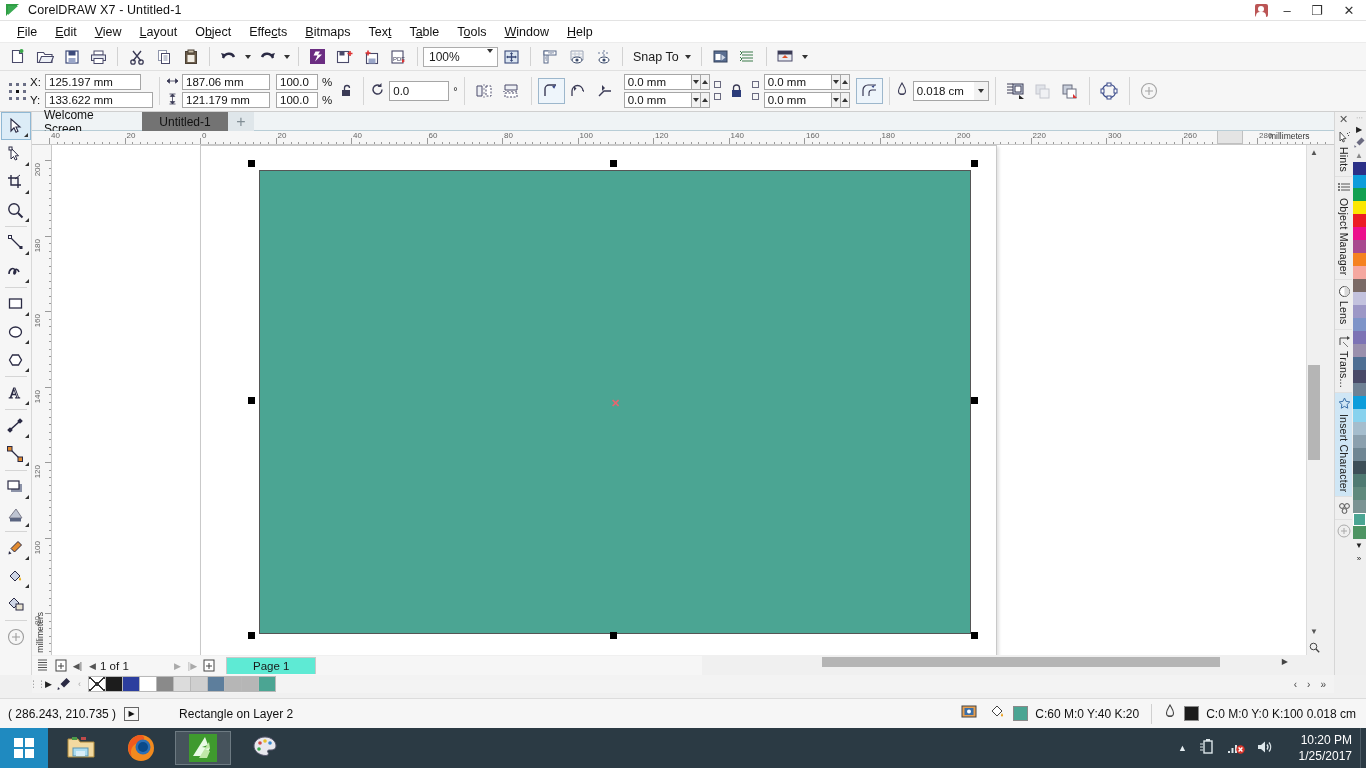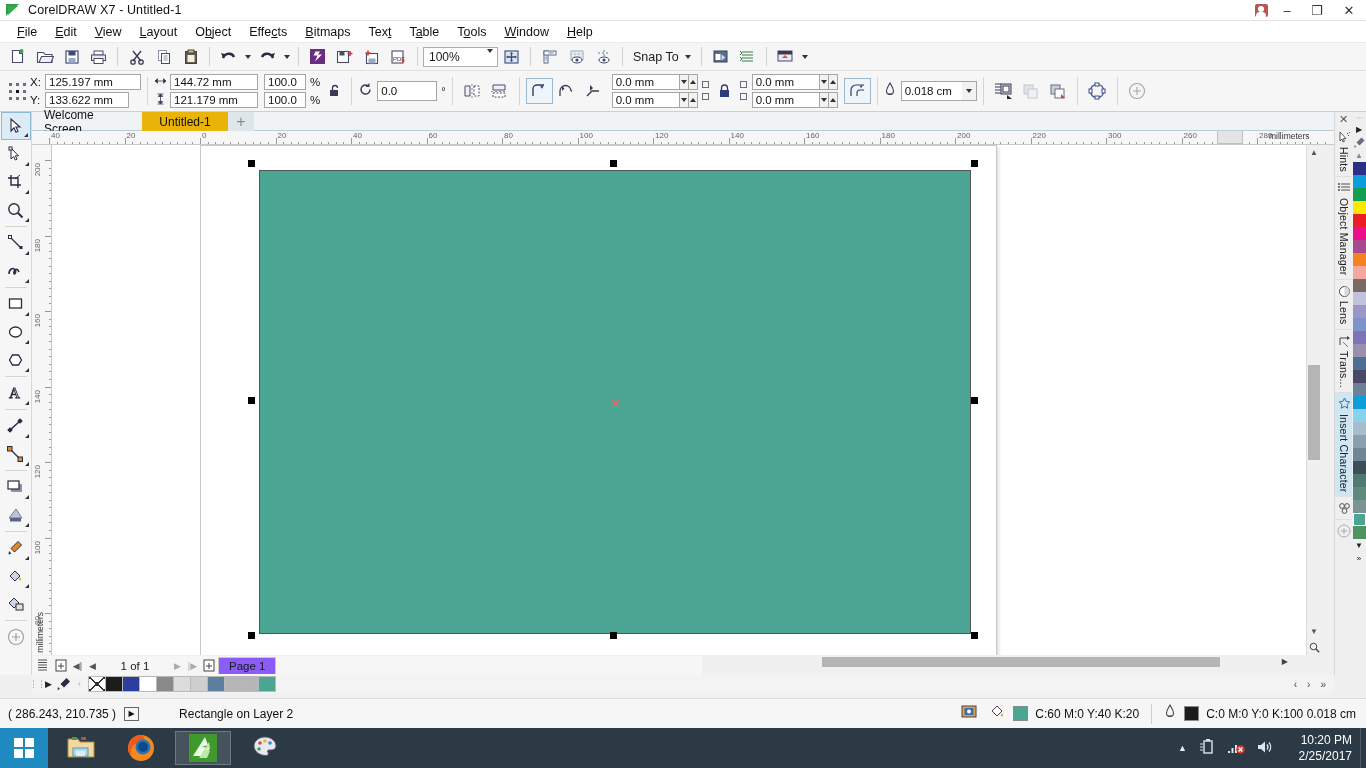--- a/index.html
+++ b/index.html
@@ -86,21 +86,21 @@
 
   
   .tabbar {
     position:absolute; left:32px; top:112px; width:1334px; height:19px;
     background:#eff3f5; border-bottom:1px solid #b8cdd6;
   }
   .tab {
     position:absolute; top:0; height:19px; display:flex;align-items:center;justify-content:center;
     font-size:12px; color:#111; padding:0 12px;
   }
-  .tab.active { background:#eab308; }
+  .tab.active { background:#737373; }
   .tab-plus { position:absolute; top:0; width:26px;height:19px;display:flex;align-items:center;justify-content:center;
     background:#dfe6ea; color:#808d94; font-size:16px; }
   .tabbar-x { position:absolute; right:4px; top:2px; font-size:12px;color:#555; }
 
   
   .toolbox {
     position:absolute; left:0; top:112px; width:32px; height:563px;
     background:#f6f6f6; border-right:1px solid #d8d8d8;
   }
   .tool { width:30px;height:28px; margin:0 auto; display:flex;align-items:center;justify-content:center; position:relative;}
@@ -159,22 +159,22 @@
   .hs-thumb { position:absolute; left:120px; top:1px; width:398px; height:10px; background:#b5b5b5; }
 
   
   .pagenav {
     position:absolute; left:32px; top:656px; width:670px; height:19px;
     background:#f6f6f6; display:flex; align-items:center; font-size:11.5px;
   }
   .pn-btn { width:15px;height:17px; display:flex;align-items:center;justify-content:center; color:#555; font-size:9px;}
   .pn-btn.dim { color:#aaa; }
   .pagetab {
-    height:17px; background:#8b5cf6; border:1px solid #c9c9c9; border-bottom:none;
-    display:flex;align-items:center;padding:0 10px; margin-left:0; font-size:11.5px;
+    height:17px; background:#5eead4; border:1px solid #c9c9c9; border-bottom:none;
+    display:flex;align-items:center;padding:0 26px; margin-left:8px; font-size:11.5px;
   }
 
   
   .palettebar {
     position:absolute; left:32px; top:675px; width:1302px; height:18px;
     background:#f3f3f3; display:flex; align-items:center;
   }
   .pb-grip { width:10px;height:14px; display:flex;align-items:center;justify-content:center;color:#888;font-size:9px;letter-spacing:-1px;}
   .pb-arrow { width:13px;height:16px;display:flex;align-items:center;justify-content:center;font-size:9px;color:#222;}
   .sw { width:18px;height:16px; border:1px solid #b9b9b9; margin-right:-1px;}
@@ -458,34 +458,34 @@
       </svg>
     </div>
     <div style="display:flex;align-items:center;gap:3px;">
       <div class="fieldpair">
         <div style="display:flex;align-items:center;gap:2px;">
           <span class="lblx">X:</span>
           <div class="field" style="width:96px">125.197 mm</div>
         </div>
         <div style="display:flex;align-items:center;gap:2px;">
           <span class="lblx">Y:</span>
-          <div class="field" style="width:84px">133.622 mm</div>
+          <div class="field" style="width:108px">133.622 mm</div>
         </div>
       </div>
     </div>
     <div class="propsep"></div>
     <div style="display:flex;align-items:center;gap:3px;">
       <div class="fieldpair">
         <div style="display:flex;align-items:center;gap:3px;">
           <span>
             <svg width="13" height="10" viewBox="0 0 13 10">
                 <path d="M1 5h11M1 5l2.5-2.2v4.4zM12 5l-2.5-2.2v4.4z" fill="#3a3a55" stroke="#3a3a55" stroke-width="0.8"></path>
               </svg>
           </span>
-          <div class="field" style="width:88px">144.72 mm</div>
+          <div class="field" style="width:88px">187.06 mm</div>
         </div>
         <div style="display:flex;align-items:center;gap:3px;">
           <span>
             <svg width="13" height="12" viewBox="0 0 13 12">
                 <path d="M6.5 1v10M6.5 1l-2.2 2.4h4.4zM6.5 11l-2.2-2.4h4.4zM3.5 1h6M3.5 11h6" fill="#3a3a55" stroke="#3a3a55" stroke-width="0.8"></path>
               </svg>
           </span>
           <div class="field" style="width:88px">121.179 mm</div>
         </div>
       </div>
@@ -1140,21 +1140,21 @@
         </svg>
     </div>
     <div class="pn-btn" style="width:18px">
       <svg width="12" height="13" viewBox="0 0 12 13">
           <rect x="1" y="1" width="10" height="11" fill="#fff" stroke="#444"></rect>
           <path d="M6 4v6M3 7h6" stroke="#444"></path>
         </svg>
     </div>
     <div class="pn-btn">◀|</div>
     <div class="pn-btn">◀</div>
-    <div style="width:70px;text-align:center">1 of 1</div>
+    <div style="width:70px;">1 of 1</div>
     <div class="pn-btn dim">▶</div>
     <div class="pn-btn dim">|▶</div>
     <div class="pn-btn" style="width:18px">
       <svg width="12" height="13" viewBox="0 0 12 13">
           <rect x="1" y="1" width="10" height="11" fill="#fff" stroke="#444"></rect>
           <path d="M6 4v6M3 7h6" stroke="#444"></path>
         </svg>
     </div>
     <div class="pagetab">Page 1</div>
   </div>
@@ -1395,18 +1395,18 @@
       </span>
       <span>
         <svg width="18" height="16" viewBox="0 0 18 16">
             <path d="M2 6h3l4-3.5v11L5 10H2z" fill="#dde6ea"></path>
             <path d="M11 5.5a4 4 0 010 5M13 3.5a7 7 0 010 9" fill="none" stroke="#dde6ea" stroke-width="1.3"></path>
           </svg>
       </span>
     </div>
     <div class="clock">
       <div>10:20 PM</div>
-      <div>2/25/2017</div>
+      <div>1/25/2017</div>
     </div>
     <div class="showdesk"></div>
   </div>
 
 </div>
 
 </body></html>

